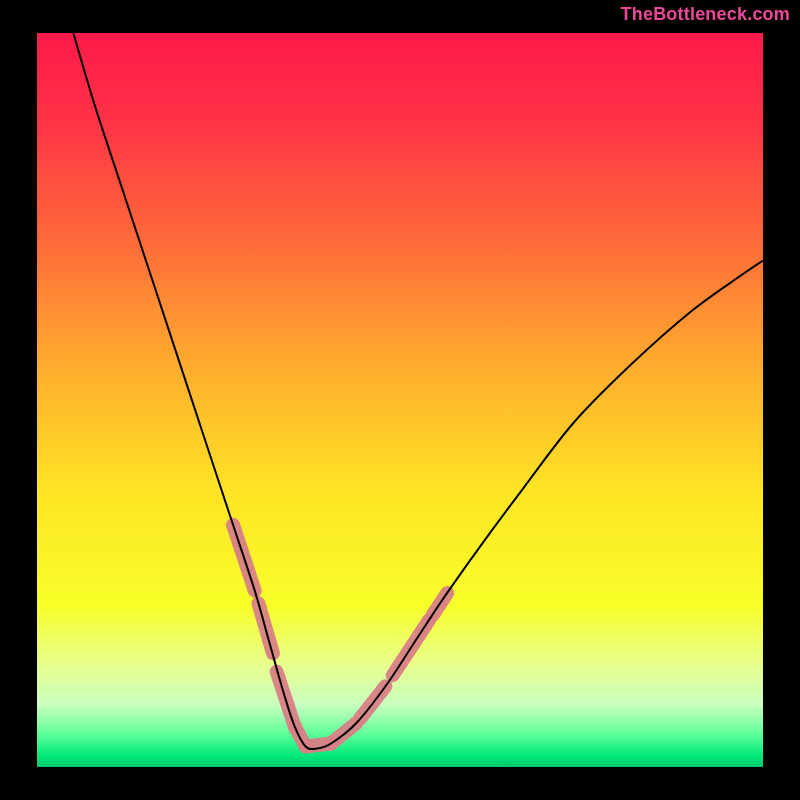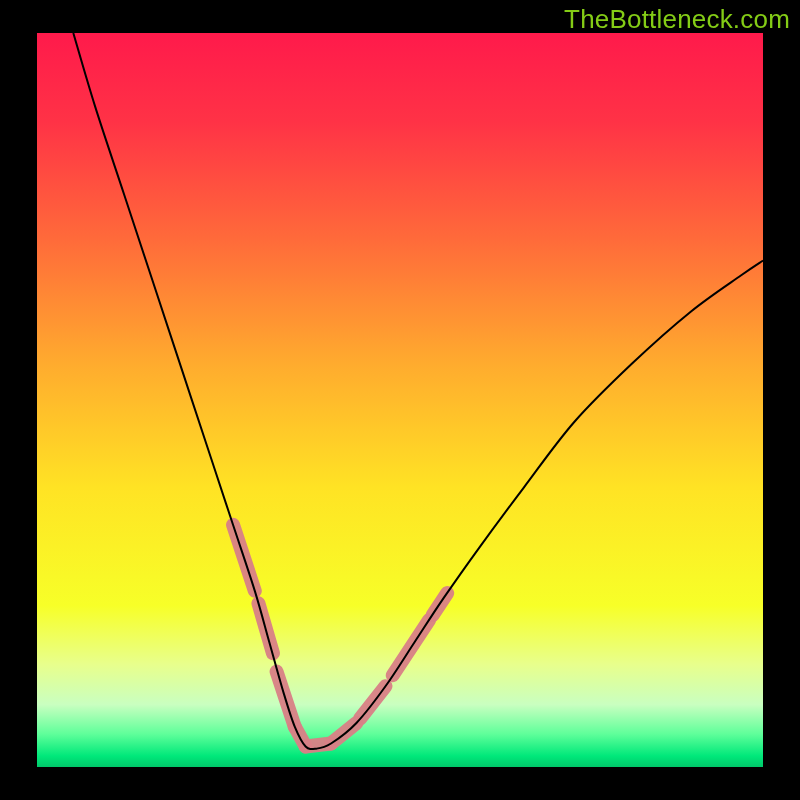--- a/index.html
+++ b/index.html
@@ -16,23 +16,23 @@
     left: 0;
     top: 0;
     width: 800px;
     height: 800px;
     background: #000;
   }
   .watermark {
     position: absolute;
     top: 4px;
     right: 10px;
-    color: #84cc16;
-    font-size: 26px;
-    font-weight: 400;
+    color: #ec4899;
+    font-size: 18px;
+    font-weight: 700;
     letter-spacing: 0.2px;
     user-select: none;
   }
   .plot {
     position: absolute;
     left: 37px;
     top: 33px;
     width: 726px;
     height: 734px;
   }

